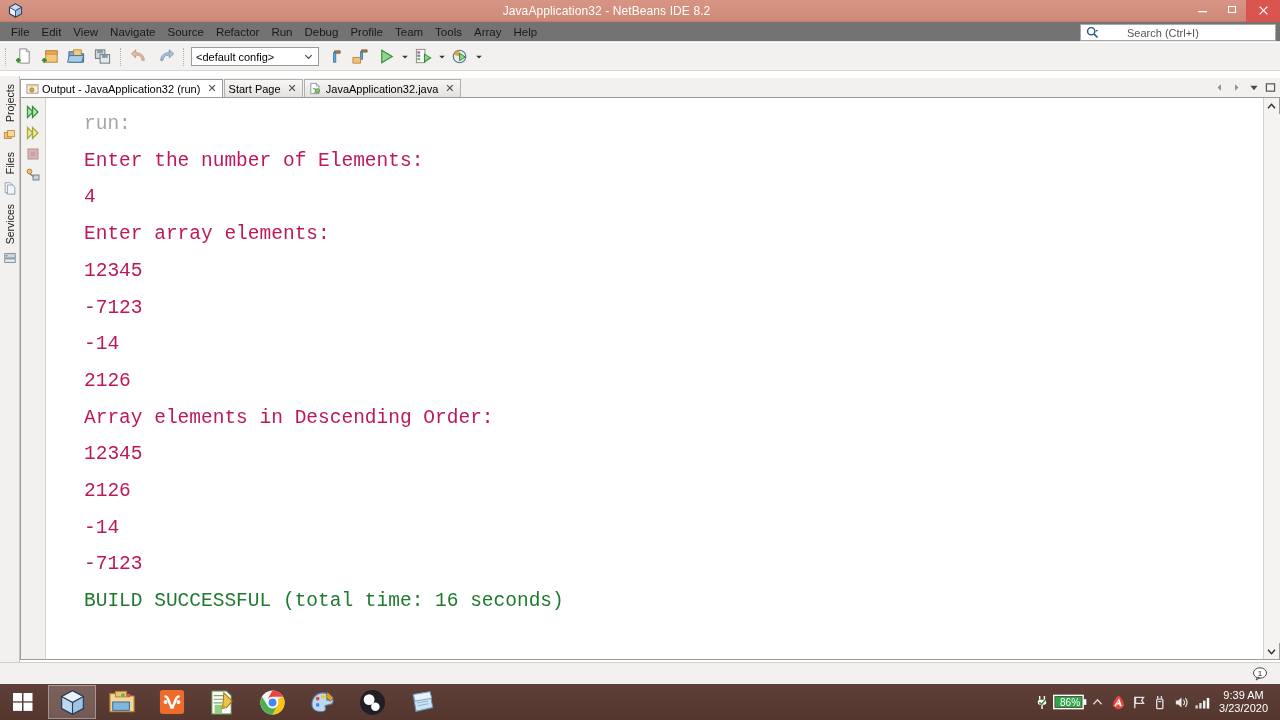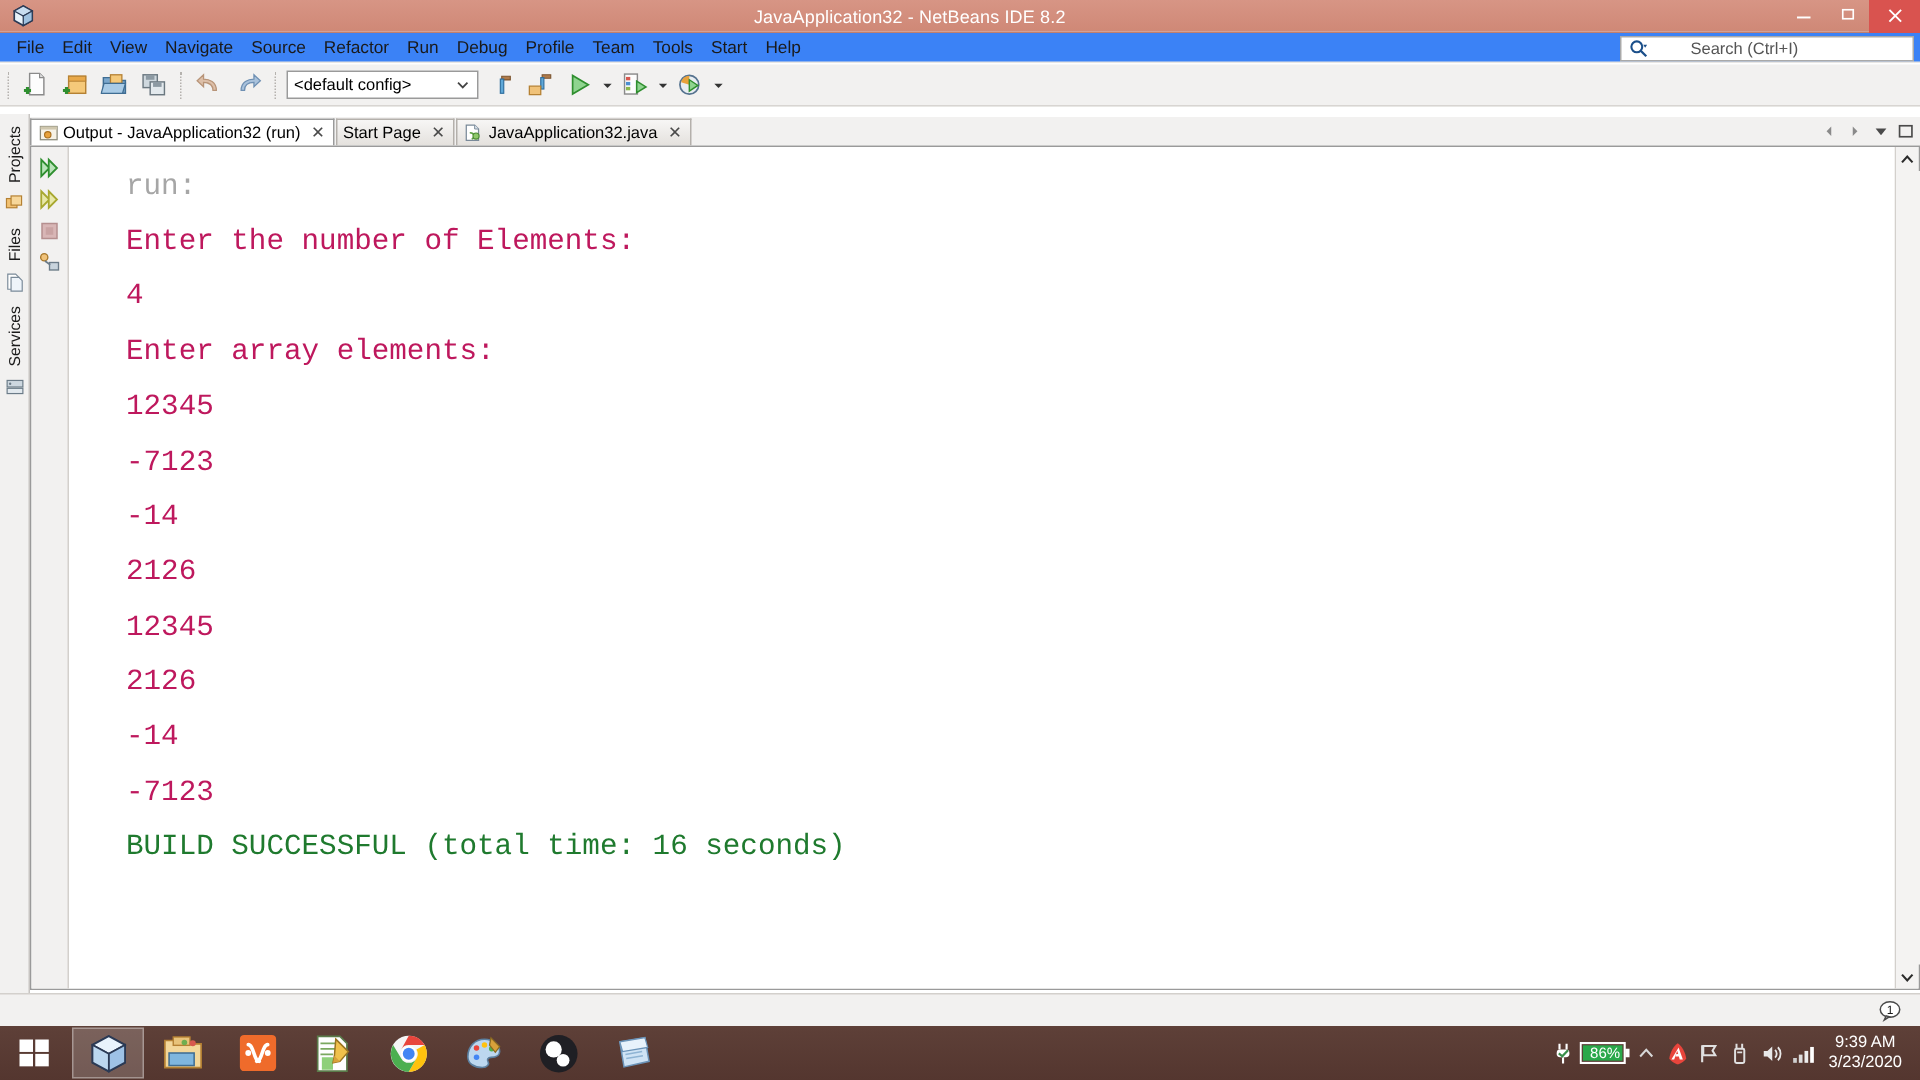--- a/index.html
+++ b/index.html
@@ -32,21 +32,21 @@
   .tb-btn {
     width: 29px; height: 22px;
     display: flex; align-items: center; justify-content: center;
     color: #ffffff; font-size: 12px;
   }
   .tb-btn.close { background: #d9534f; width: 34px; }
 
   
   .menubar {
     position: absolute; top: 22px; left: 0; width: 1280px; height: 20px;
-    background: #3b82f6;
+    background: #737373;
     display: flex; align-items: center;
     border-bottom: 1px solid #e8e6e4;
   }
   .menu-item {
     font-size: 11.5px; color: #1a1a1a;
     padding: 2px 6px; margin-right: 0px;
     line-height: 14px;
   }
   .search-wrap {
     position: absolute; right: 4px; top: 2px;
@@ -258,21 +258,21 @@
     <div class="menu-item">Edit</div>
     <div class="menu-item">View</div>
     <div class="menu-item">Navigate</div>
     <div class="menu-item">Source</div>
     <div class="menu-item">Refactor</div>
     <div class="menu-item">Run</div>
     <div class="menu-item">Debug</div>
     <div class="menu-item">Profile</div>
     <div class="menu-item">Team</div>
     <div class="menu-item">Tools</div>
-    <div class="menu-item">Start</div>
+    <div class="menu-item">Array</div>
     <div class="menu-item">Help</div>
 
     <div class="search-wrap">
       <div class="search-icon-box">
         <svg width="13" height="13" viewBox="0 0 14 14">
           <circle cx="5.6" cy="5.6" r="3.9" fill="none" stroke="#1b4f8a" stroke-width="1.5"></circle>
           <path d="M8.6 8.6 L12.4 12.4" stroke="#1b4f8a" stroke-width="1.7"></path>
           <path d="M10.2 4.2 L13 4.2 L11.6 6.2 Z" fill="#1b4f8a"></path>
         </svg>
       </div>
@@ -500,20 +500,21 @@
 
     <div class="out-text">
       <div class="oline dim">run:</div>
       <div class="oline">Enter the number of Elements:</div>
       <div class="oline">4</div>
       <div class="oline">Enter array elements:</div>
       <div class="oline">12345</div>
       <div class="oline">-7123</div>
       <div class="oline">-14</div>
       <div class="oline">2126</div>
+      <div class="oline">Array elements in Descending Order:</div>
       <div class="oline">12345</div>
       <div class="oline">2126</div>
       <div class="oline">-14</div>
       <div class="oline">-7123</div>
       <div class="oline green">BUILD SUCCESSFUL (total time: 16 seconds)</div>
     </div>
 
     <div class="out-scroll">
       <div class="sb-arrow">
         <svg width="9" height="7" viewBox="0 0 10 8">

